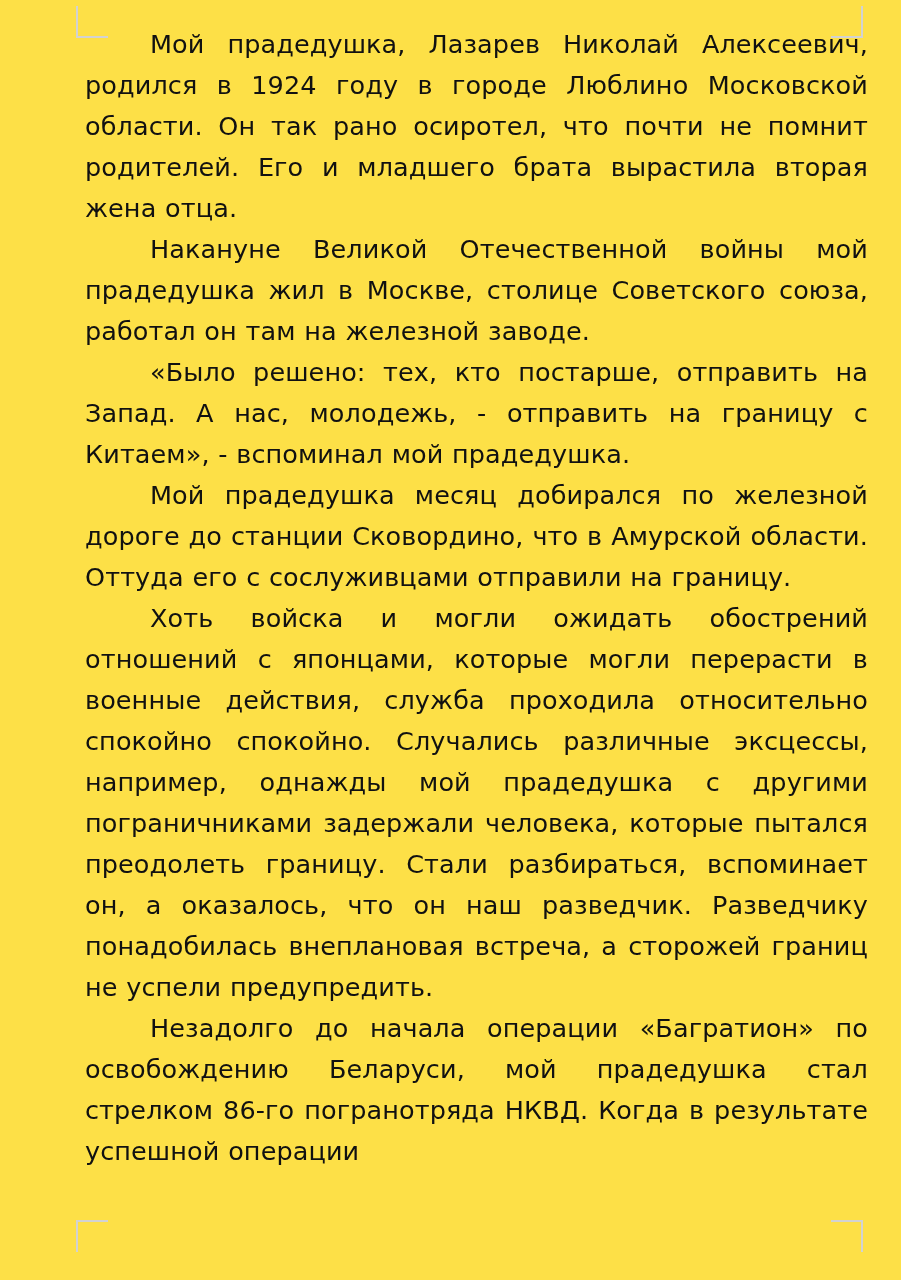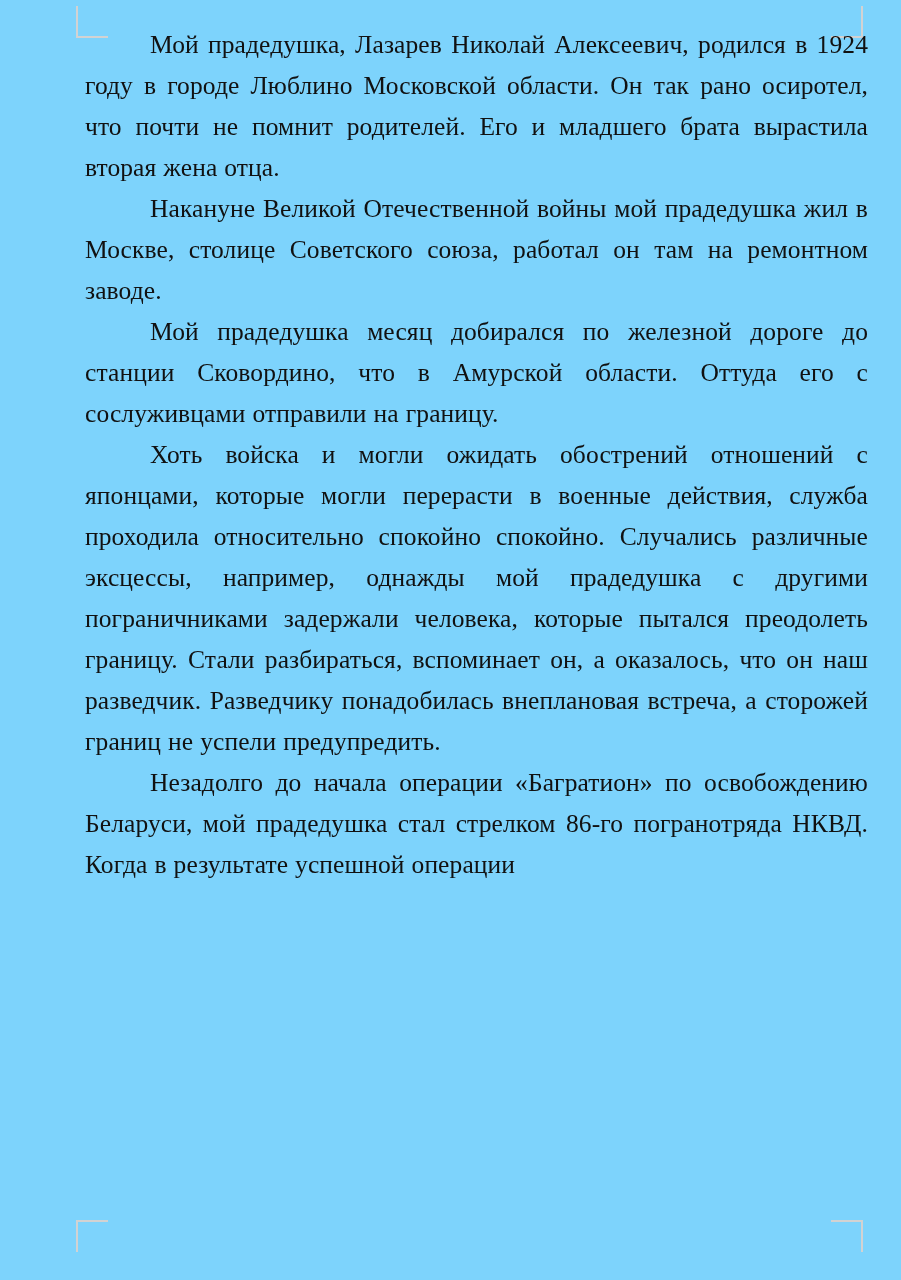--- a/index.html
+++ b/index.html
@@ -13,22 +13,21 @@
     height: 1280px;
     position: relative;
     overflow: hidden;
     font-family: "DejaVu Sans", "Liberation Sans", sans-serif;
     -webkit-font-smoothing: antialiased;
   }
 
   .page {
     position: absolute;
     inset: 0;
-    background: #7dd3fc;
-    font-family: Liberation Serif, serif;
+    background: #fde047;
   }
 
   
   .crop-mark {
     position: absolute;
     width: 30px;
     height: 30px;
     pointer-events: none;
   }
   .crop-mark.tl { top: 6px;    left: 76px;  border-left: 2px solid #d2d2d2; border-bottom: 2px solid #d2d2d2; }
@@ -63,19 +62,20 @@
 
 <div class="page">
 
   <div class="crop-mark tl"></div>
   <div class="crop-mark tr"></div>
   <div class="crop-mark bl"></div>
   <div class="crop-mark br"></div>
 
   <div class="text-body">
     <p class="para">Мой прадедушка, Лазарев Николай Алексеевич, родился в 1924 году в городе Люблино Московской области. Он так рано осиротел, что почти не помнит родителей. Его и младшего брата вырастила вторая жена отца.</p>
-    <p class="para">Накануне Великой Отечественной войны мой прадедушка жил в Москве, столице Советского союза, работал он там на ремонтном заводе.</p>
+    <p class="para">Накануне Великой Отечественной войны мой прадедушка жил в Москве, столице Советского союза, работал он там на железной заводе.</p>
+    <p class="para">«Было решено: тех, кто постарше, отправить на Запад. А нас, молодежь, - отправить на границу с Китаем», - вспоминал мой прадедушка.</p>
     <p class="para">Мой прадедушка месяц добирался по железной дороге до станции Сковордино, что в Амурской области. Оттуда его с сослуживцами отправили на границу.</p>
     <p class="para">Хоть войска и могли ожидать обострений отношений с японцами, которые могли перерасти в военные действия, служба проходила относительно спокойно спокойно. Случались различные эксцессы, например, однажды мой прадедушка с другими пограничниками задержали человека, которые пытался преодолеть границу. Стали разбираться, вспоминает он, а оказалось, что он наш разведчик. Разведчику понадобилась внеплановая встреча, а сторожей границ не успели предупредить.</p>
     <p class="para">Незадолго до начала операции «Багратион» по освобождению Беларуси, мой прадедушка стал стрелком 86-го погранотряда НКВД. Когда в результате успешной операции</p>
   </div>
 
 </div>
 
 </body></html>

